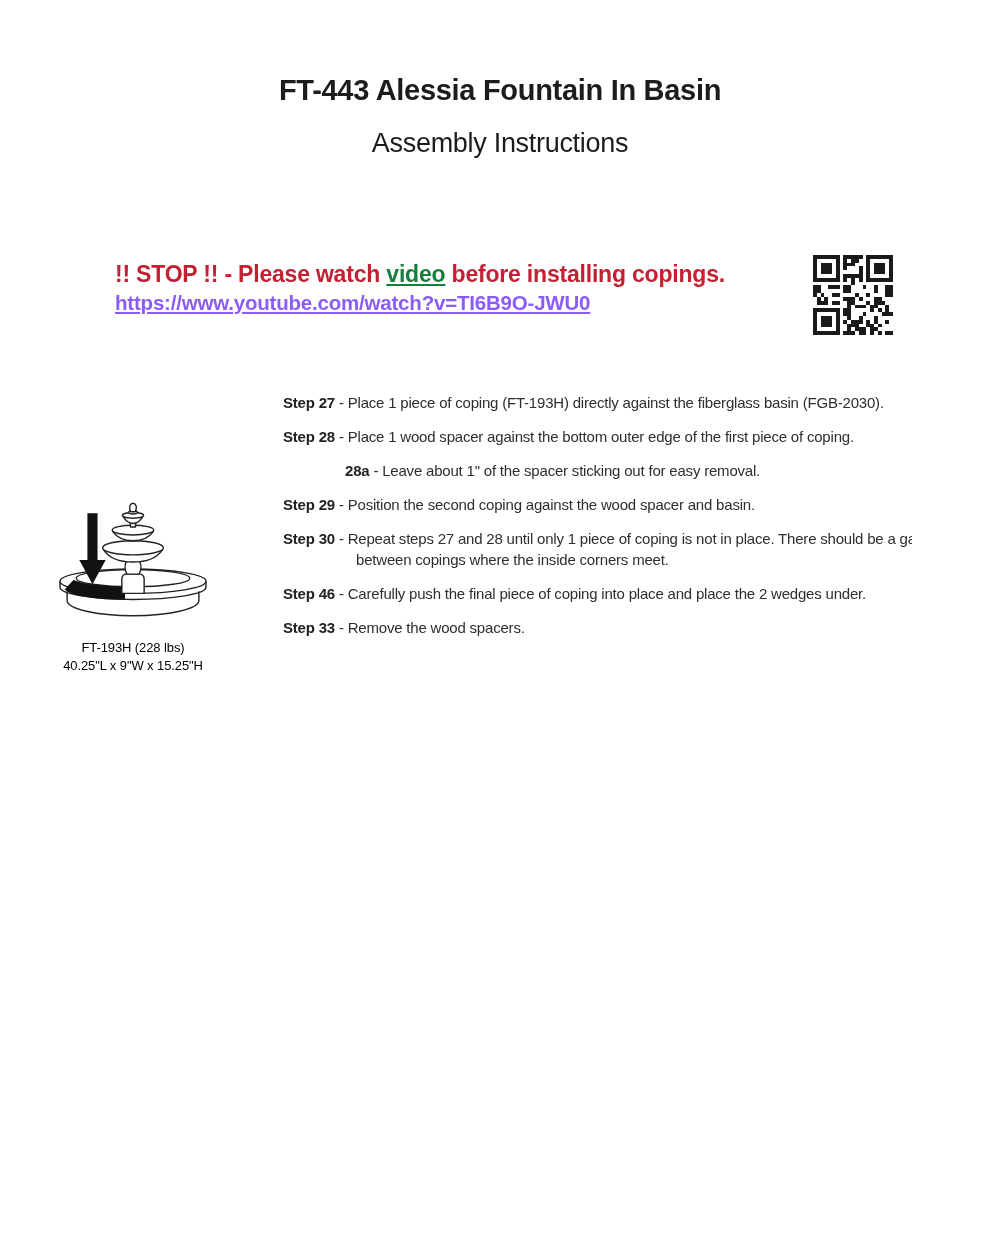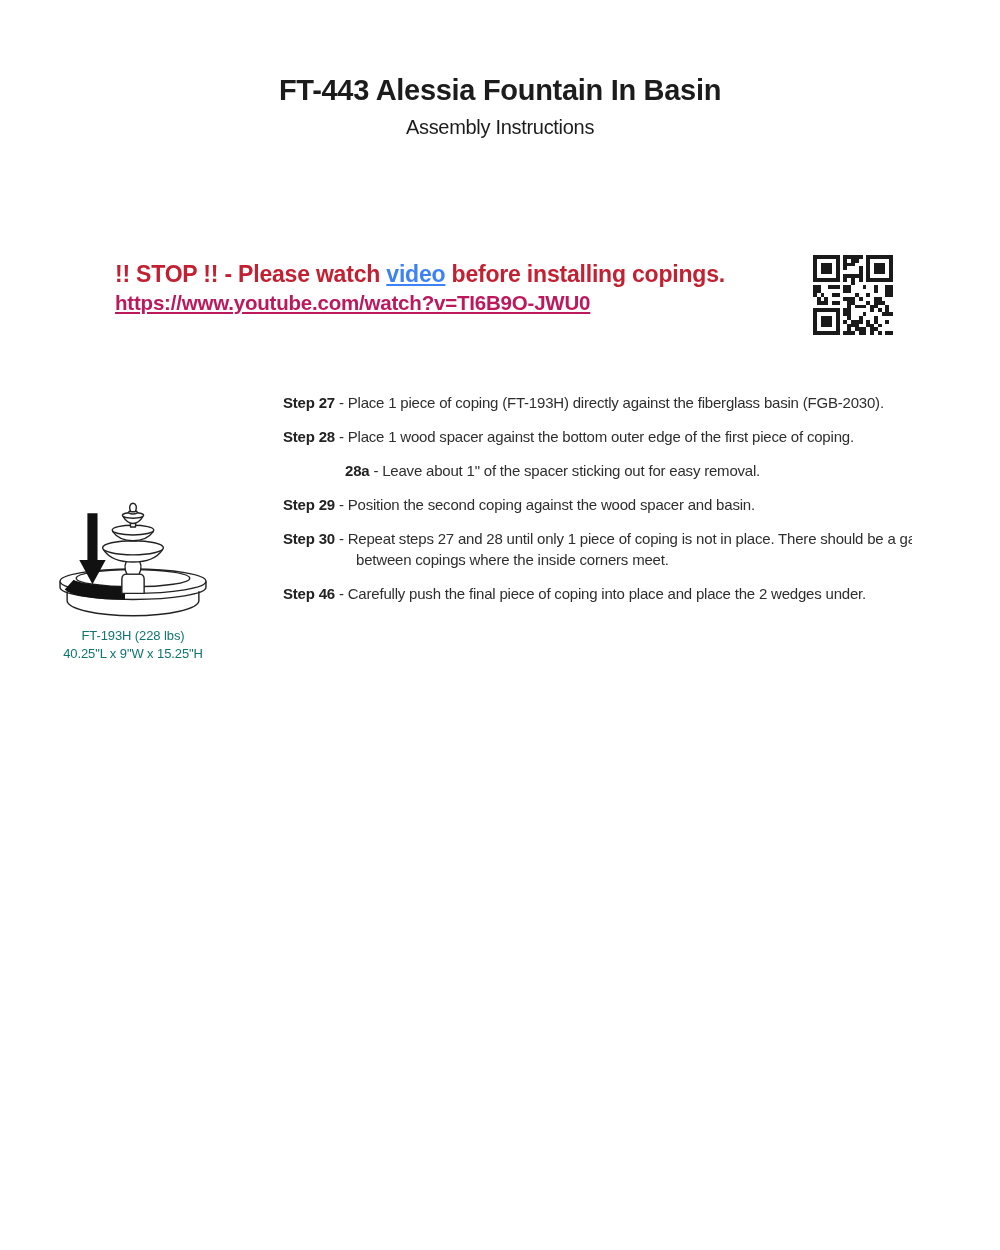--- a/index.html
+++ b/index.html
@@ -6,40 +6,40 @@
   .page{
     position:relative;
     width:912px;height:1250px;
     background:#ffffff;
     font-family:"Liberation Sans", sans-serif;
     overflow:hidden;
   }
   
   .titles{position:absolute;top:72px;left:0;width:1000px;text-align:center;color:#1c1c1c;}
   .titles h1{margin:0;font-size:29px;font-weight:bold;line-height:37px;letter-spacing:-0.3px;}
-  .titles h2{margin:0;font-size:20px;font-weight:400;line-height:36px;letter-spacing:-0.3px;}
+  .titles h2{margin:16px;font-size:27px;font-weight:400;line-height:36px;letter-spacing:-0.3px;}
   
   .warning{position:absolute;left:115px;top:258px;width:710px;}
   .warn-line{
     margin:0;font-size:23px;font-weight:bold;color:#c32032;
     line-height:32px;letter-spacing:-0.2px;white-space:nowrap;
   }
-  .video-link{color:#3b82f6;text-decoration:underline;cursor:pointer;}
+  .video-link{color:#15803d;text-decoration:underline;cursor:pointer;}
   .url-link{
     display:inline-block;margin-top:1px;font-size:20.5px;font-weight:bold;
-    color:#be185d;text-decoration:underline;letter-spacing:-0.2px;cursor:pointer;
+    color:#8b5cf6;text-decoration:underline;letter-spacing:-0.2px;cursor:pointer;
   }
   
   .qr{position:absolute;left:813px;top:255px;width:80px;height:80px;}
   .qr svg{width:80px;height:80px;display:block;}
   
   .fountain{position:absolute;left:56px;top:502px;width:154px;margin:0;text-align:center;}
   .fountain svg{display:block;margin:0 auto;}
   .fountain figcaption{
-    margin-top:1px;font-size:13px;line-height:18px;color:#0f766e;
+    margin-top:13px;font-size:13px;line-height:18px;color:#000000;
     letter-spacing:-0.1px;white-space:nowrap;
   }
   
   .steps{
     position:absolute;left:283px;top:392px;width:690px;
     font-size:15px;line-height:21px;letter-spacing:-0.2px;color:#2e2e2e;
   }
   .step{margin:0 0 13px 0;padding-left:73px;text-indent:-73px;}
   .step.sub{padding-left:135px;}
   .step b{font-weight:bold;color:#222222;margin-top:39px;}
@@ -319,15 +319,16 @@
     </figcaption>
   </figure>
 
   <section class="steps">
     <p class="step"><b>Step 27</b> <span>- Place 1 piece of coping (FT-193H) directly against the fiberglass basin (FGB-2030).</span></p>
     <p class="step"><b>Step 28</b> <span>- Place 1 wood spacer against the bottom outer edge of the first piece of coping.</span></p>
     <p class="step sub"><b>28a</b> <span>- Leave about 1" of the spacer sticking out for easy removal.</span></p>
     <p class="step"><b>Step 29</b> <span>- Position the second coping against the wood spacer and basin.</span></p>
     <p class="step"><b>Step 30</b> <span>- Repeat steps 27 and 28 until only 1 piece of coping is not in place. There should be a gap between copings where the inside corners meet.</span></p>
     <p class="step"><b>Step 46</b> <span>- Carefully push the final piece of coping into place and place the 2 wedges under.</span></p>
+    <p class="step"><b>Step 33</b> <span>- Remove the wood spacers.</span></p>
   </section>
 
 </div>
 
 </body></html>

